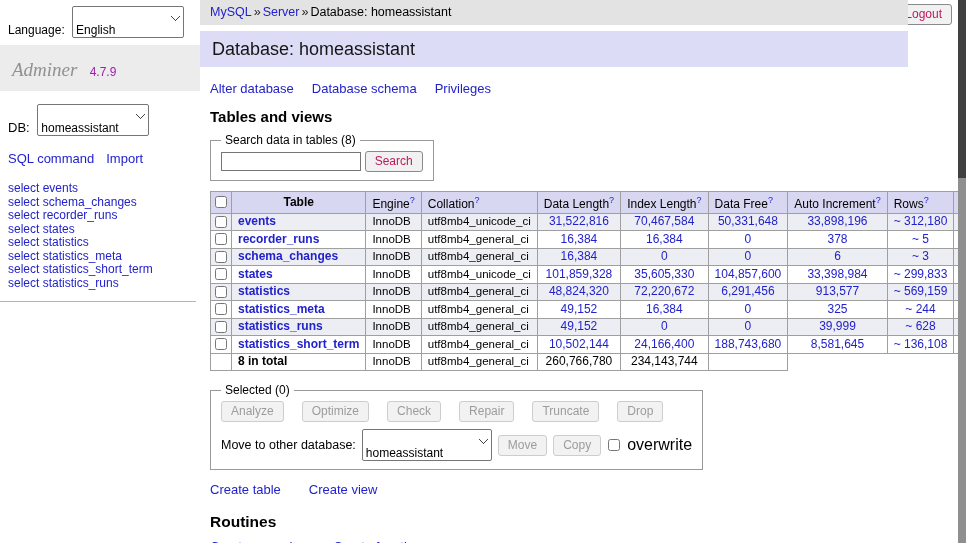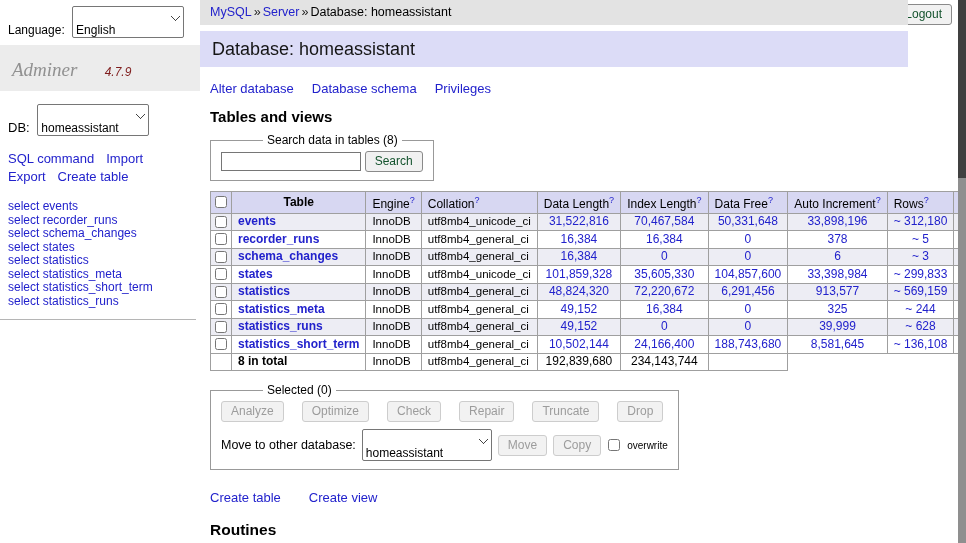--- a/index.html
+++ b/index.html
@@ -20,21 +20,21 @@
     border-radius:2px; height:32px; padding:16px 14px 0 3px;
     appearance:none; -webkit-appearance:none;
     background-image:linear-gradient(45deg,transparent 46%,#444 46%,#444 54%,transparent 54%),
                      linear-gradient(135deg,transparent 46%,#444 46%,#444 54%,transparent 54%);
     background-position:right 7px top 9px, right 3px top 9px;
     background-size:5px 5px,5px 5px; background-repeat:no-repeat;
   }
   .lang-select { width:112px; margin-left:4px; }
   .brand { margin:2px 0 0; background:#ececec; padding:7px 12px 8px; font-weight:normal; }
   .brand-name { font-family:"Liberation Serif","DejaVu Serif",serif; font-style:italic; color:#919191; font-size:19px; }
-  .brand-version { font-size:12px; color:#7f1d1d; margin-left:20px;font-style:italic; }
+  .brand-version { font-size:12px; color:#a21caf; margin-left:5px; }
   .db-row { margin:13px 8px 8px; font-size:13px; }
   .db-select { width:112px; margin-left:4px; }
   .sidebar-links { margin:14px 8px 0; font-size:13px; line-height:17px; width:165px; }
   .sidebar-links a { margin-right:12px; white-space:nowrap; }
   .table-links { margin:15px 8px 0; font-size:12px; }
   .table-links a { display:block; line-height:13.5px; white-space:nowrap; }
   .sidebar hr { margin:11px 0 0; border:none; border-top:1px solid #b5b5b5; width:196px; }
 
   
   .logout-btn { position:absolute; top:4px; right:14px; }
@@ -43,25 +43,25 @@
   .main { margin-left:200px; margin-right:58px; position:relative; }
   .topbar { background:var(--topbar,#e3e3e3); padding:5px 10px; font-size:12.5px; height:25px; white-space:nowrap; }
   .bc-sep { color:#222; margin:0 2px; }
   .db-title { margin:6px 0 0; background:var(--titlebg,#dcdcf7); padding:8px 12px; font-size:18px; line-height:20px; font-weight:normal; color:#151515; }
   .page { padding-left:10px; }
   .links-row { margin-top:14px; font-size:13px; }
   .links-row a { margin-right:18px; }
   h3 { margin:12px 0 0; font-size:15px; font-weight:bold; color:#000; }
 
   fieldset { border:1px solid #999; margin:8px 0 0; padding:4px 10px 8px; width:fit-content; }
-  legend { font-size:12px; padding:0 4px;margin-left:42px; }
+  legend { font-size:12px; padding:0 4px; }
   .search-input { width:140px; height:19px; border:1px solid #767676; font-size:12px; padding:0 3px; }
   button {
     font-size:12px; padding:2px 9px; border:1px solid #8a8a8a; background:#f1f1f1;
-    border-radius:3px; color:#14532d; font-family:inherit; line-height:15px;
+    border-radius:3px; color:#be185d; font-family:inherit; line-height:15px;
   }
   button[disabled] { color:#9c9c9c; background:#f2f2f2; border-color:#cdcdcd; }
 
   
   table { border-collapse:collapse; margin-top:10px; font-size:12px; white-space:nowrap; }
   th,td { border:1px solid #9f9f9f; padding:1.5px 6px; line-height:13.5px; }
   thead th { background:var(--thbg,#d7d7f2); font-weight:normal; text-align:left; font-size:12px; }
   thead th.table-col-header { font-weight:bold; text-align:center; }
   sup.hint { color:var(--link,#2222cc); font-size:9px; }
   td.num { text-align:center; }
@@ -70,23 +70,23 @@
   tr.odd td { background:#ededf4; }
   td.total-label { font-weight:bold; }
   .check-col { text-align:center; padding:1px 3px; width:17px; }
   input[type="checkbox"] { width:12px; height:12px; margin:1px; vertical-align:middle; }
 
   
   .selected-fs { margin-top:12px; }
   .btn-row { display:flex; gap:18px; }
   .move-row { margin-top:7px; font-size:12.5px; display:flex; align-items:center; gap:6px; }
   .move-select { width:130px; }
-  .overwrite-label { font-size:10px; }
-
-  .create-row { margin-top:20px; }
+  .overwrite-label { font-size:16px; }
+
+  .create-row { margin-top:12px; }
   .create-row a { margin-right:28px; }
   .sub-links { margin-top:8px; }
   .sub-links a { margin-right:22px; }
   .routines-h, .events-h { margin-top:16px; font-size:15.5px; }
 
   
   .scrollbar { position:absolute; right:0; top:0; width:8px; height:543px; background:#8f8f8f; }
   .scrollbar-thumb { position:absolute; top:0; left:0; width:8px; height:178px; background:#404040; }
 </style>
 </head>
@@ -105,25 +105,24 @@
       <span class="brand-name">Adminer</span>
       <span class="brand-version">4.7.9</span>
     </h1>
     <div class="db-row">
       <span>DB:</span>
       <select class="db-select">
         <option>homeassistant</option>
       </select>
     </div>
     <p class="sidebar-links"><a href="#">SQL command</a><a href="#">Import</a></p>
-    <p class="sidebar-links" style="margin-top:1px"><a href="#">Export</a><a href="#">Create table</a></p>
     <nav class="table-links">
         <a href="#">select events</a>
+        <a href="#">select schema_changes</a>
         <a href="#">select recorder_runs</a>
-        <a href="#">select schema_changes</a>
         <a href="#">select states</a>
         <a href="#">select statistics</a>
         <a href="#">select statistics_meta</a>
         <a href="#">select statistics_short_term</a>
         <a href="#">select statistics_runs</a>
       </nav>
     <hr>
   </aside>
 
   <button class="logout-btn">Logout</button>
@@ -254,21 +253,21 @@
               <td class="num"><a href="#">188,743,680</a></td>
               <td class="num"><a href="#">8,581,645</a></td>
               <td class="num"><a href="#">~ 136,108</a></td>
               <td class="plain"></td>
             </tr>
             <tr>
               <td class="check-col"></td>
               <td class="total-label">8 in total</td>
               <td class="plain">InnoDB</td>
               <td class="plain">utf8mb4_general_ci</td>
-              <td class="num">192,839,680</td>
+              <td class="num">260,766,780</td>
               <td class="num">234,143,744</td>
               <td></td>
             </tr>
           </tbody>
       </table>
 
       <fieldset class="selected-fs">
         <legend>Selected (0)</legend>
         <div class="btn-row">
             <button disabled="">Analyze</button>

